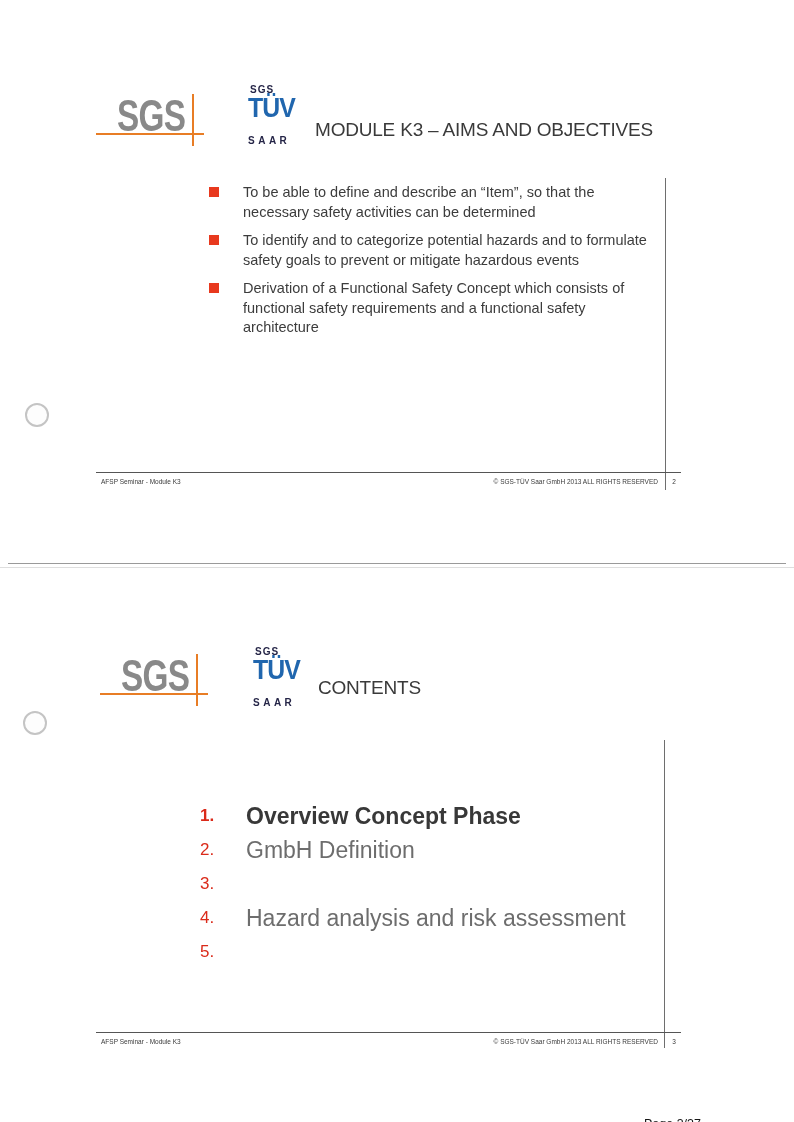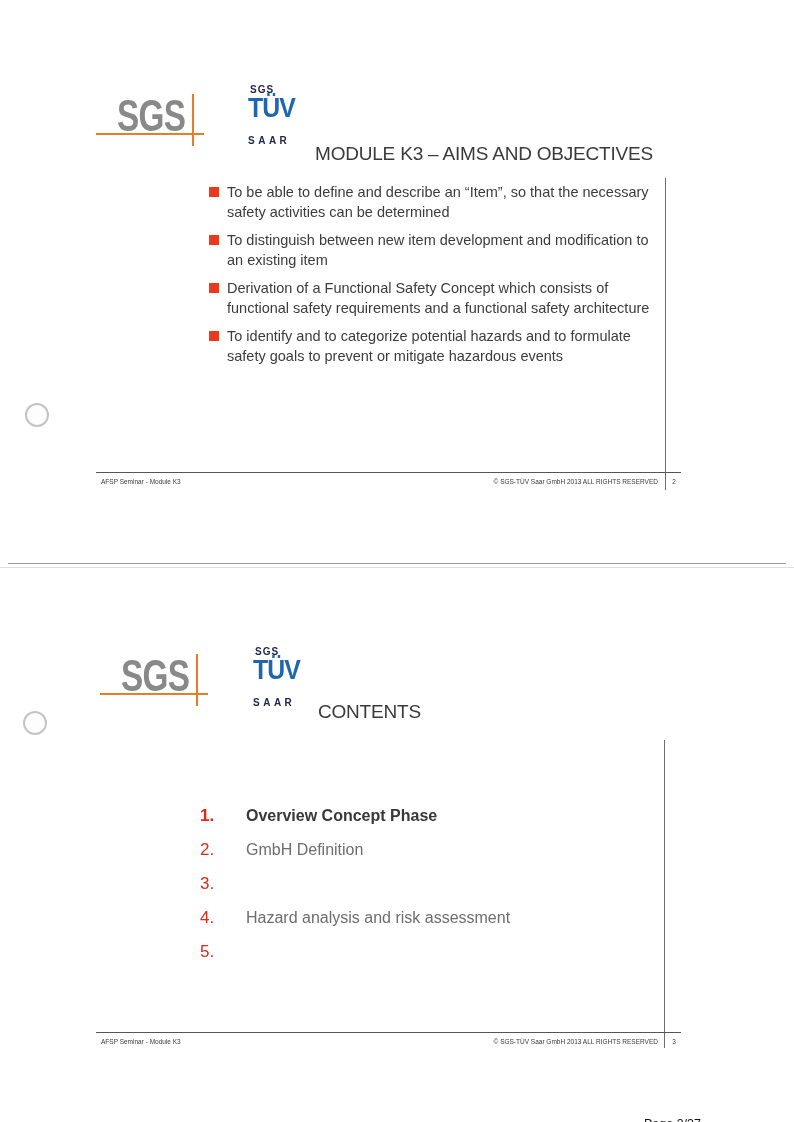--- a/index.html
+++ b/index.html
@@ -68,47 +68,47 @@
   .tuv-sub {
     display: block; margin-top: 14px;
     font-size: 10px; font-weight: 700; letter-spacing: 3.5px;
     color: #252547; line-height: 11px;
   }
 
   
   .slide-title {
     position: absolute;
     font-size: 19px; font-weight: 400; letter-spacing: -0.2px;
-    color: #3a3a3a; white-space: nowrap; margin-top: 24px;
+    color: #3a3a3a; white-space: nowrap;
   }
   .s1 .slide-title { left: 315px; top: 39px; }
   .s2 .slide-title { left: 318px; top: 37px; }
 
   
   .bullets { position: absolute; left: 209px; top: 103px; width: 452px; }
   .bullet-row { display: flex; margin-bottom: 9px; }
   .bullet-sq {
     flex: 0 0 auto;
     width: 10px; height: 10px; margin-top: 4px;
     background: #e8391e;
   }
   .bullet-text {
-    margin-left: 8px; width: 432px;
+    margin-left: 24px; width: 432px;
     font-size: 14.5px; line-height: 19.5px;
     color: #3c3c3c;
   }
 
   
   .contents { position: absolute; left: 200px; top: 165px; }
   .toc-row { display: flex; margin-bottom: 12px; line-height: 22px; }
   .toc-num {
     flex: 0 0 46px;
     font-size: 17px; color: #da2a1a;
   }
-  .toc-label { font-size: 16px; color: #6d6d6d; white-space: nowrap; }
+  .toc-label { font-size: 23px; color: #6d6d6d; white-space: nowrap; }
   .toc-row.active .toc-num { font-weight: 700; }
   .toc-row.active .toc-label { font-weight: 700; color: #383838; }
 
   
   .vrule { position: absolute; width: 1px; background: #6e6e6e; }
   .s1 .vrule { left: 665px; top: 98px; height: 312px; }
   .s2 .vrule { left: 664px; top: 100px; height: 308px; }
 
   
   .sfooter-line {
@@ -172,29 +172,25 @@
 
     <h1 class="slide-title">MODULE K3 – AIMS AND OBJECTIVES</h1>
 
     <div class="bullets">
       <div class="bullet-row">
         <span class="bullet-sq"></span>
         <span class="bullet-text">To be able to define and describe an “Item”, so that the necessary safety activities can be determined</span>
       </div>
       <div class="bullet-row">
         <span class="bullet-sq"></span>
-        <span class="bullet-text">To distinguish between new item development  and modification to an existing item</span>
+        <span class="bullet-text">To identify and to categorize potential hazards and to formulate safety goals to prevent or mitigate hazardous events</span>
       </div>
       <div class="bullet-row">
         <span class="bullet-sq"></span>
         <span class="bullet-text">Derivation of a Functional Safety Concept which consists of functional safety requirements and a functional safety architecture</span>
-      </div>
-      <div class="bullet-row">
-        <span class="bullet-sq"></span>
-        <span class="bullet-text">To identify and to categorize potential hazards and to formulate safety goals to prevent or mitigate hazardous events</span>
       </div>
     </div>
 
     <div class="vrule"></div>
 
     <div class="sfooter-line"></div>
     <span class="sfooter-left">AFSP Seminar - Module K3</span>
     <span class="sfooter-right">© SGS-TÜV Saar GmbH 2013 ALL RIGHTS RESERVED</span>
     <span class="sfooter-page">2</span>
   </section>

